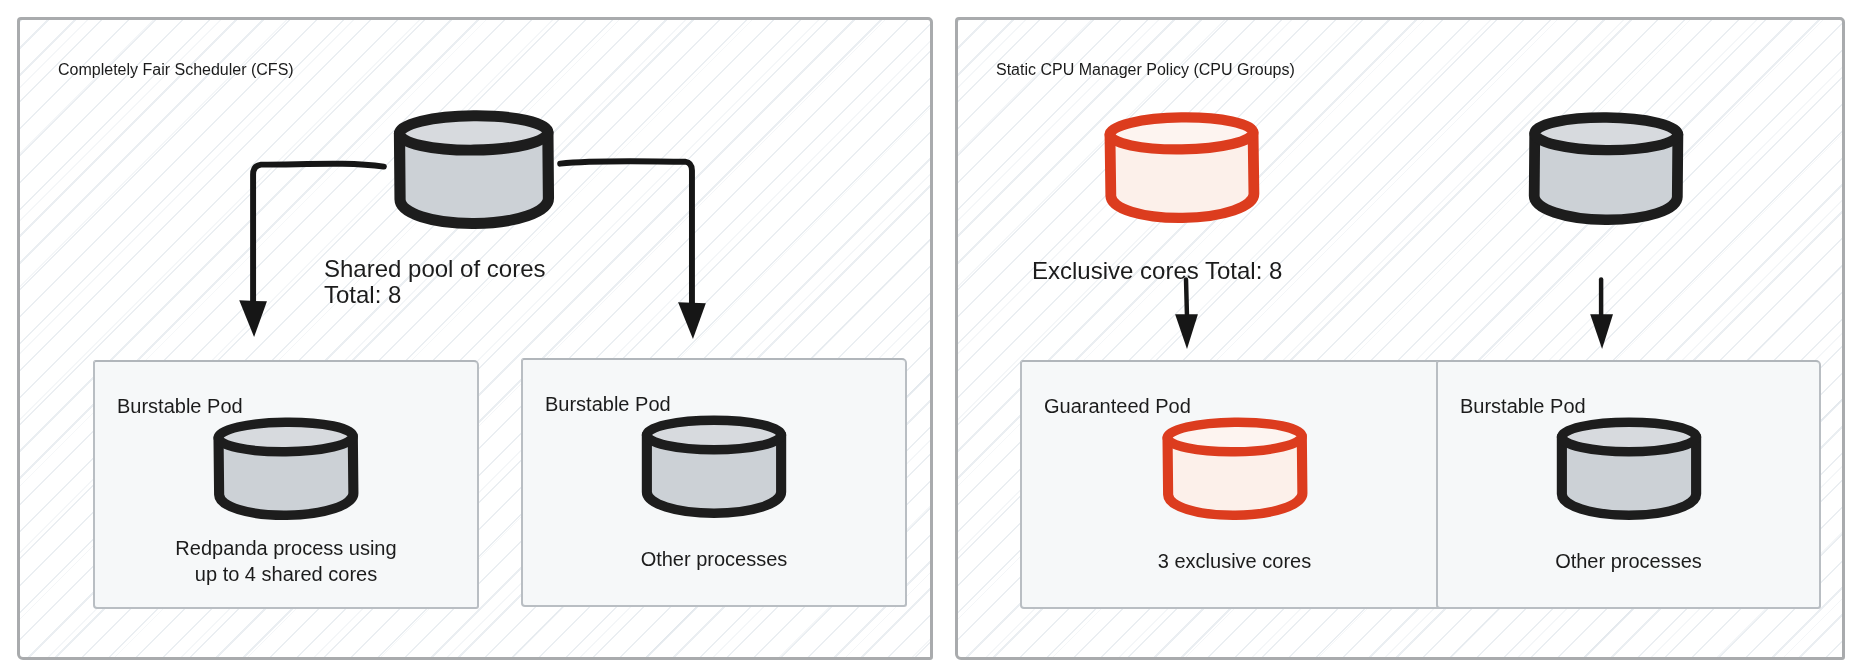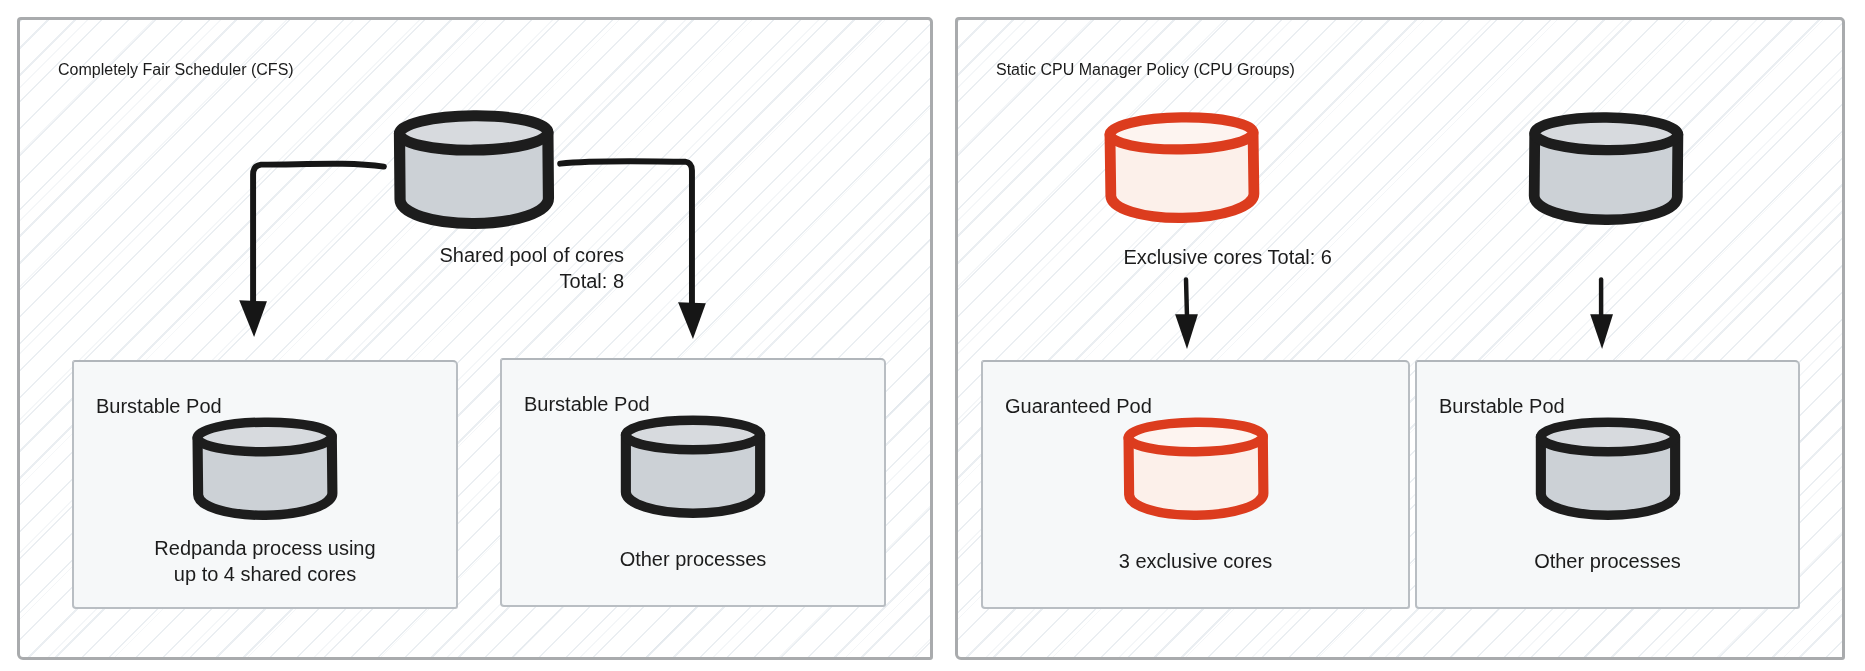--- a/index.html
+++ b/index.html
@@ -20,31 +20,32 @@
     color:#1b1b1b;white-space:nowrap;
   }
   .cyl-wrap{position:absolute;}
   .cyl-wrap svg{display:block;width:100%;height:100%;overflow:visible;}
   .cyl-gray .body{fill:#ccd1d6;stroke:#1d1d1d;}
   .cyl-gray .top{fill:#d7dade;stroke:#1d1d1d;}
   .cyl-red .body{fill:#fcf0ea;stroke:#dc3c1e;}
   .cyl-red .top{fill:#fdf4f0;stroke:#dc3c1e;}
   .cyl-wrap path,.cyl-wrap ellipse{stroke-width:8;stroke-linejoin:round;stroke-linecap:round;}
   .pool-label{
-    position:absolute;text-align:right;font-size:20px;line-height:26px;white-space:nowrap;
+    position:absolute;text-align:left;font-size:24px;line-height:26px;white-space:nowrap;margin-top:14px;
   }
   .arrows{position:absolute;left:0;top:0;width:100%;height:100%;pointer-events:none;}
   .arrows path{fill:none;stroke:#161616;stroke-linecap:round;stroke-linejoin:round;}
   .arrows .shaft-thick{stroke-width:6;}
   .arrows .shaft-thin{stroke-width:4.5;}
   .arrows polygon{fill:#161616;}
   .pod-box{
     position:absolute;box-sizing:border-box;width:386px;height:249px;
     background:#f6f8f9;border:2px solid #b9bec3;border-top-color:#b1b6bb;
     border-radius:3px 5px 3px 4px;
+    margin-left:21px;
   }
   .pod-title{position:absolute;left:22px;top:32px;font-size:20px;line-height:24px;white-space:nowrap;}
   .pod-cyl{left:50%;transform:translateX(-50%);top:56px;width:152px;height:102px;}
   .pod-cyl.tilt{transform:translateX(-50%) rotate(-.6deg);}
   .pod-caption{
     position:absolute;left:0;right:0;top:170px;height:58px;
     display:flex;flex-direction:column;align-items:center;justify-content:center;
     font-size:20px;line-height:26px;text-align:center;
   }
 </style>
@@ -108,37 +109,37 @@
   <section class="panel" style="left:955px;top:17px;width:890px;height:643px;">
 
     <div class="panel-title">Static CPU Manager Policy (CPU Groups)</div>
 
     <div class="cyl-wrap cyl-red" style="left:143px;top:93px;width:162px;height:110px;transform:rotate(-.8deg);">
       <svg viewBox="0 0 120 86" preserveAspectRatio="none" aria-hidden="true">
         <path class="body" d="M7,16 L7,64 C7,74 30,82 60,82 C90,82 113,74 113,64 L113,16"></path>
         <ellipse class="top" cx="60" cy="16" rx="53" ry="12.5"></ellipse>
       </svg>
     </div>
-    <div class="pool-label" style="left:74px;top:224px;width:300px;">Exclusive cores Total: 6</div>
+    <div class="pool-label" style="left:74px;top:224px;width:300px;">Exclusive cores Total: 8</div>
 
     <div class="cyl-wrap cyl-gray" style="left:567px;top:93px;width:162px;height:112px;transform:rotate(.5deg);">
       <svg viewBox="0 0 120 86" preserveAspectRatio="none" aria-hidden="true">
         <path class="body" d="M7,16 L7,64 C7,74 30,82 60,82 C90,82 113,74 113,64 L113,16"></path>
         <ellipse class="top" cx="60" cy="16" rx="53" ry="12.5"></ellipse>
       </svg>
     </div>
 
     <svg class="arrows" viewBox="0 0 890 643">
       <path class="shaft-thin" d="M229,262 L230,300"></path>
       <polygon points="218,297 241,297 230,332"></polygon>
       <path class="shaft-thin" d="M648,262 L648,300"></path>
       <polygon points="637,297 660,297 649,332"></polygon>
     </svg>
 
-    <div class="pod-box" style="left:23px;top:340px;width:429px;padding-left:25px;">
+    <div class="pod-box" style="left:41px;top:340px;width:429px;padding-left:25px;">
       <div class="pod-title">Guaranteed Pod</div>
       <div class="cyl-wrap cyl-red pod-cyl tilt">
         <svg viewBox="0 0 120 86" preserveAspectRatio="none" aria-hidden="true">
           <path class="body" d="M7,16 L7,64 C7,74 30,82 60,82 C90,82 113,74 113,64 L113,16"></path>
           <ellipse class="top" cx="60" cy="16" rx="53" ry="12.5"></ellipse>
         </svg>
       </div>
       <div class="pod-caption">
         <div>3 exclusive cores</div>
       </div>

